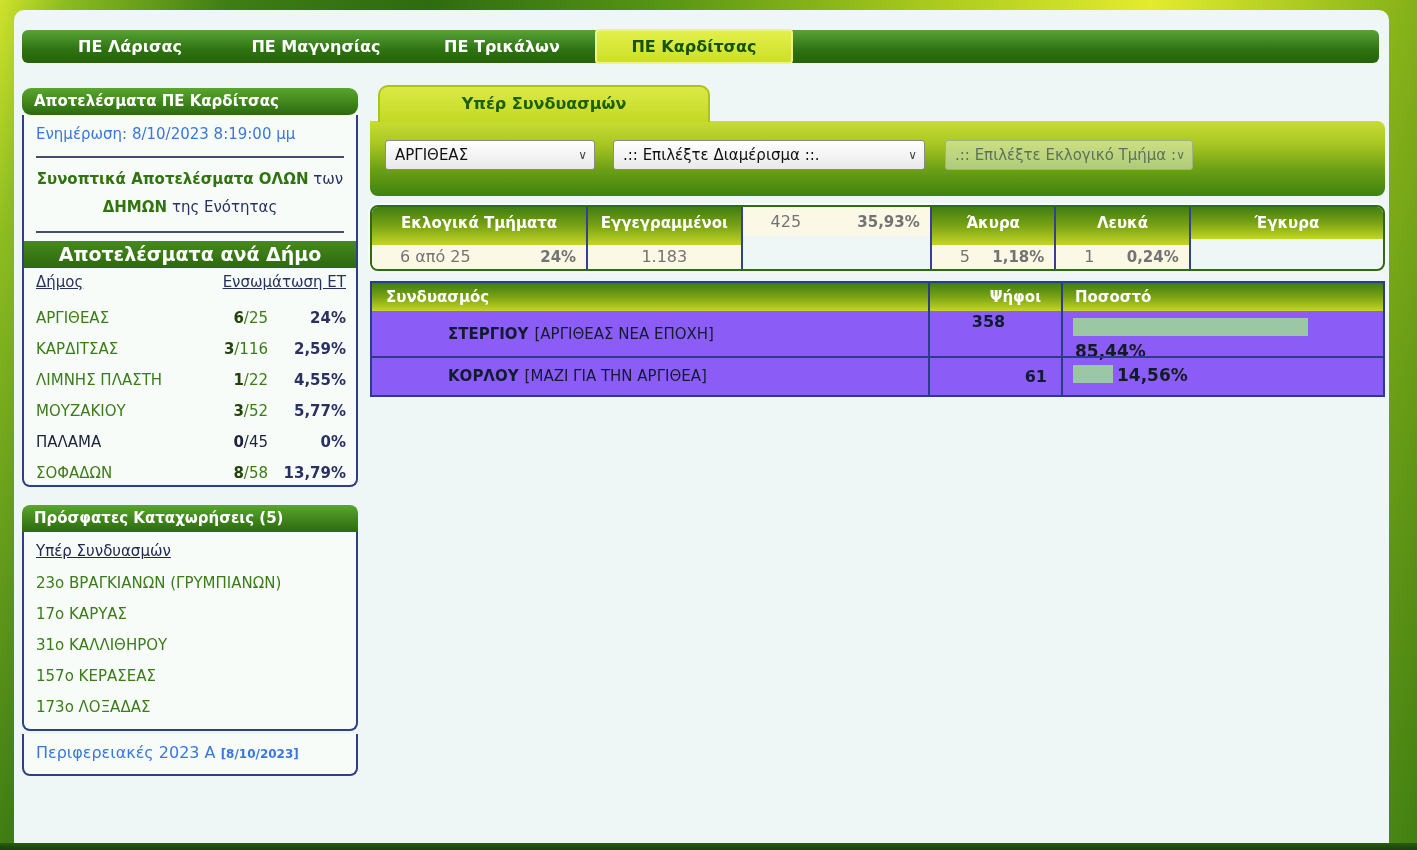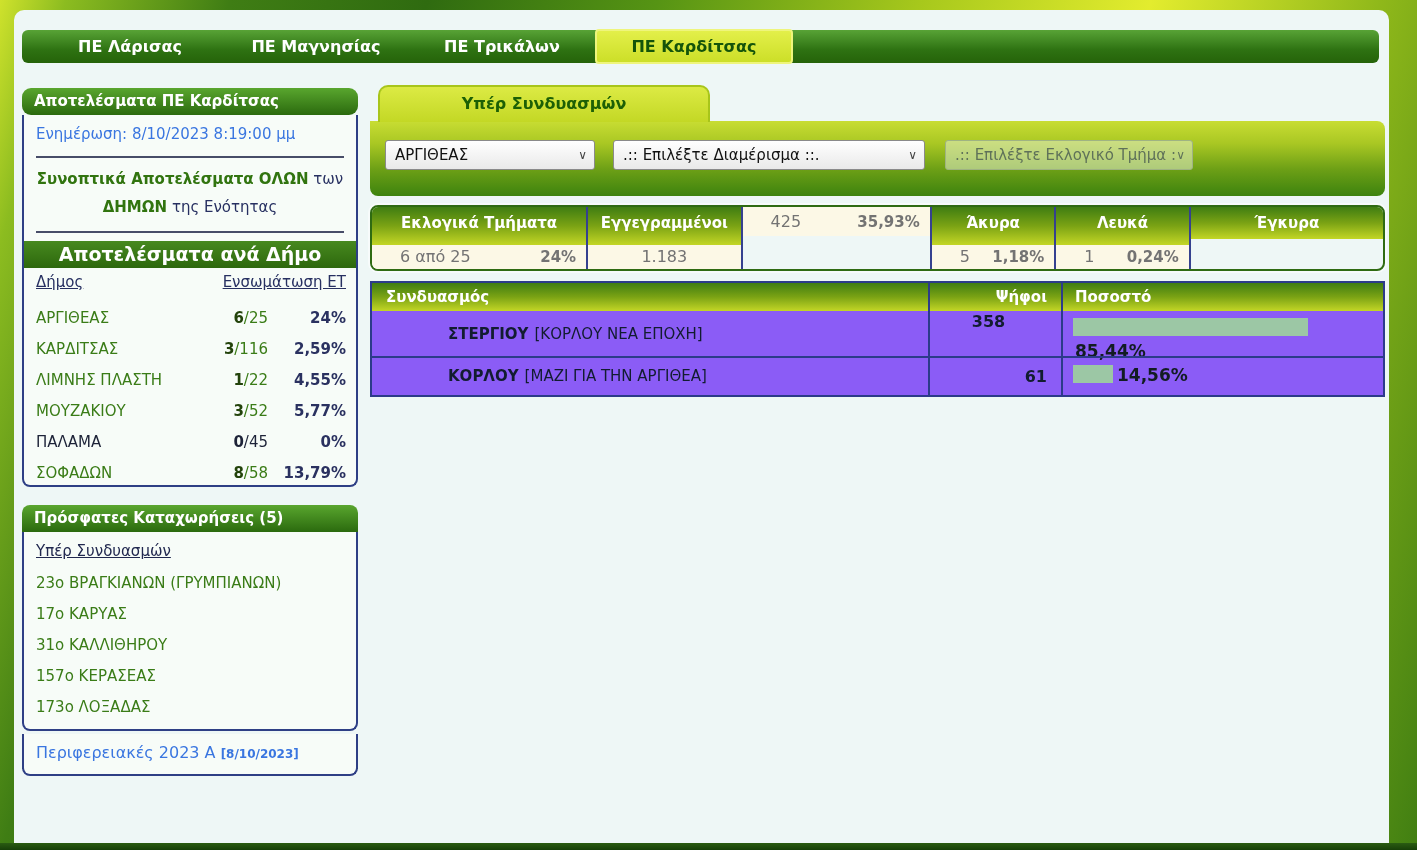--- a/index.html
+++ b/index.html
@@ -88,21 +88,21 @@
   
   .rtable { position:absolute; left:370px; top:281px; width:1015px; height:116px;
     border:2px solid #2c3b8a; background:#8b5cf6; }
   .rt-head { height:28px; display:flex;
     background:linear-gradient(#3f7d12,#7ba314 50%,#c3d626);
     color:#fff; font-weight:bold; font-size:15px; line-height:28px; }
   .rt-row { display:flex; position:relative; }
   .rc1 { width:556px; } .rc2 { width:133px; border-left:2px solid #2c3b8a; }
   .rc3 { width:322px; border-left:2px solid #2c3b8a; position:relative; }
   .rt-head .rc1 { padding-left:14px; }
-  .rt-head .rc2 { text-align:right; padding-right:14px; border-left:2px solid #2c3b8a; }
+  .rt-head .rc2 { text-align:right; padding-right:20px; border-left:2px solid #2c3b8a; }
   .rt-head .rc3 { padding-left:12px; }
   .rt-row .rc1 { padding-left:76px; display:flex; align-items:center; font-size:15px; color:#121c30; }
   .rt-row .rc1 b { margin-right:6px; }
   .rt-row .rc2 { text-align:right; padding-right:14px; font-weight:bold; font-size:16px;
     color:#121c30; display:block; line-height:1; }
   .row-sep { position:absolute; left:0; width:1011px; top:73px; height:2px;
     background:#2c3b8a; z-index:3; }
   .bar { position:absolute; left:10px; height:18px; background:#9cc7a5; }
   .pct-label { position:absolute; font-size:17px; font-weight:bold; color:#121c22; z-index:2; }
 </style>
@@ -247,21 +247,21 @@
 </div>
 
 <div class="rtable">
   <div class="rt-head">
     <div class="rc1">Συνδυασμός</div>
     <div class="rc2">Ψήφοι</div>
     <div class="rc3">Ποσοστό</div>
   </div>
   <div class="rt-row" style="height:45px;">
     <div class="rc1">
-      <span><b>ΣΤΕΡΓΙΟΥ</b><span>[ΚΟΡΛΟΥ ΝΕΑ ΕΠΟΧΗ]</span></span>
+      <span><b>ΣΤΕΡΓΙΟΥ</b><span>[ΑΡΓΙΘΕΑΣ ΝΕΑ ΕΠΟΧΗ]</span></span>
     </div>
     <div class="rc2" style="padding-top:3px;text-align:center;">358</div>
     <div class="rc3">
       <div class="bar" style="top: 7px; width: 234.96px;"></div>
       <div class="pct-label" style="left:12px; top:30px;">85,44%</div>
     </div>
   </div>
   <div class="row-sep"></div>
   <div class="rt-row" style="height:39px;">
     <div class="rc1">

